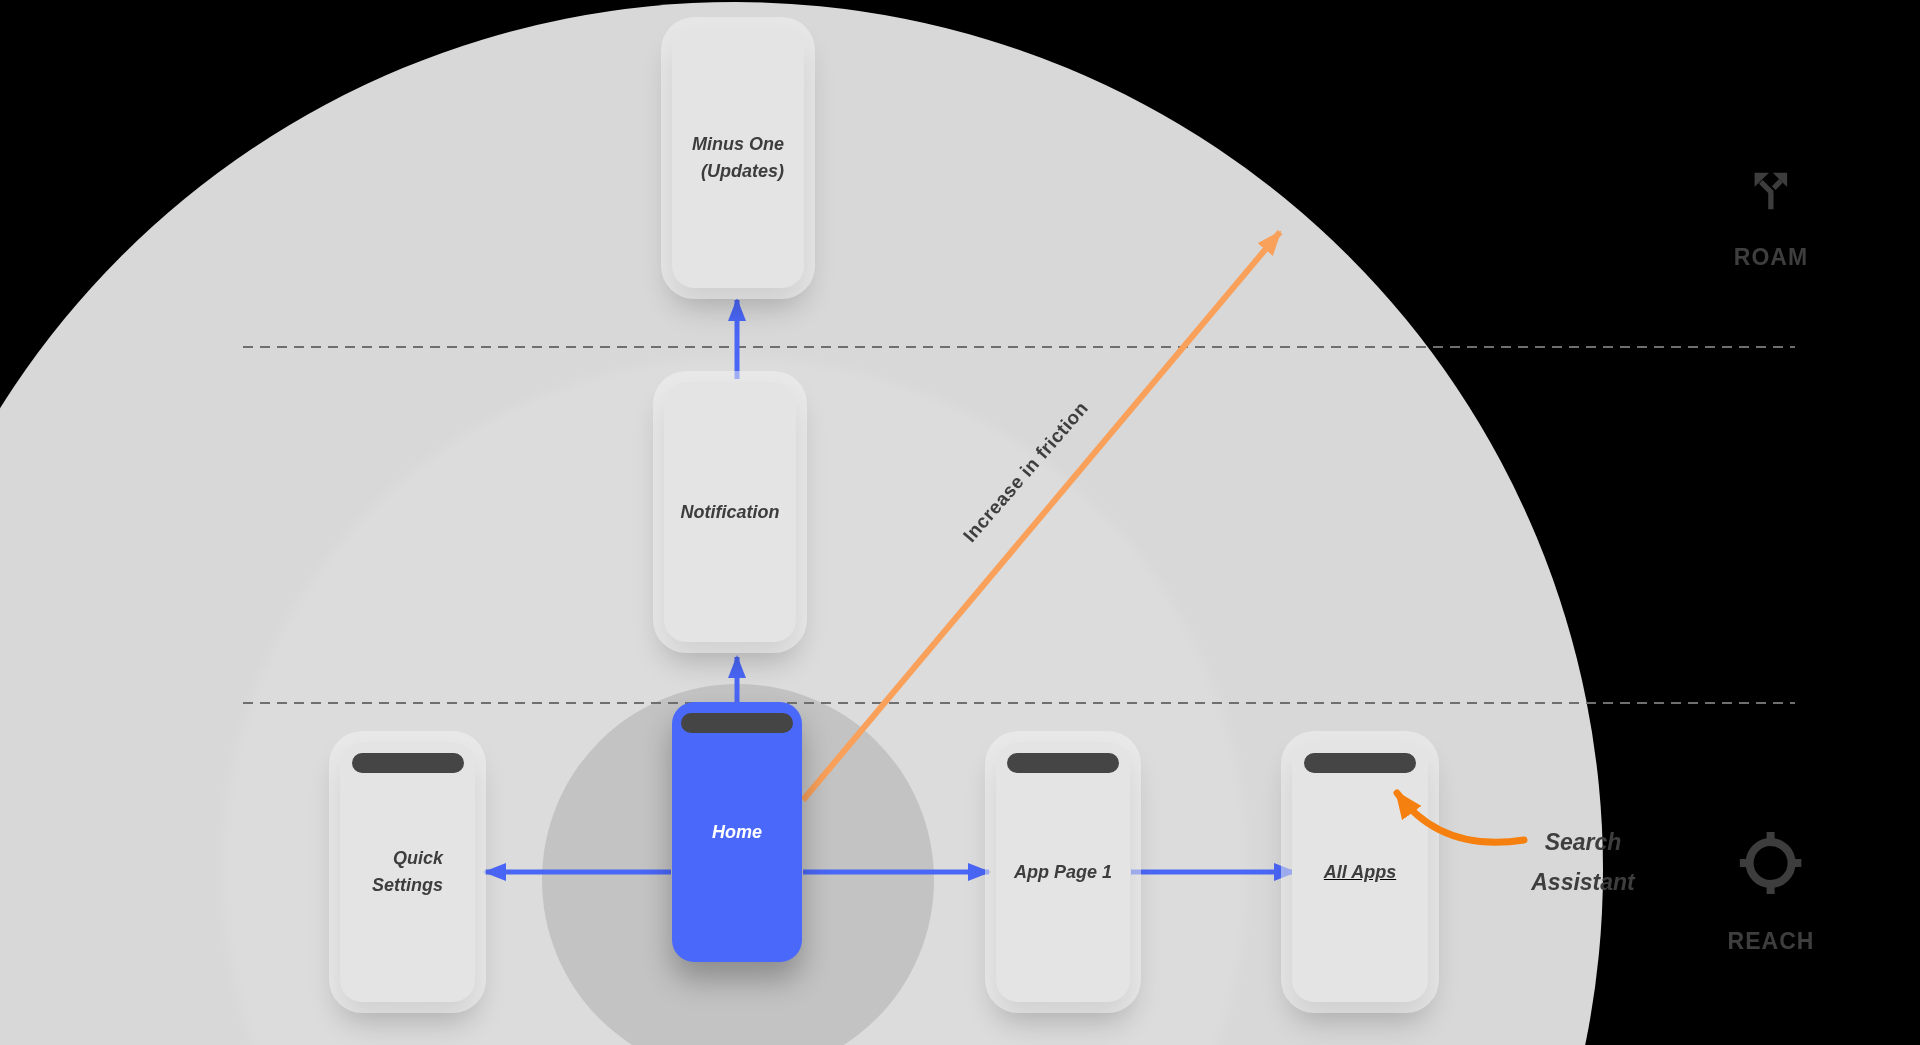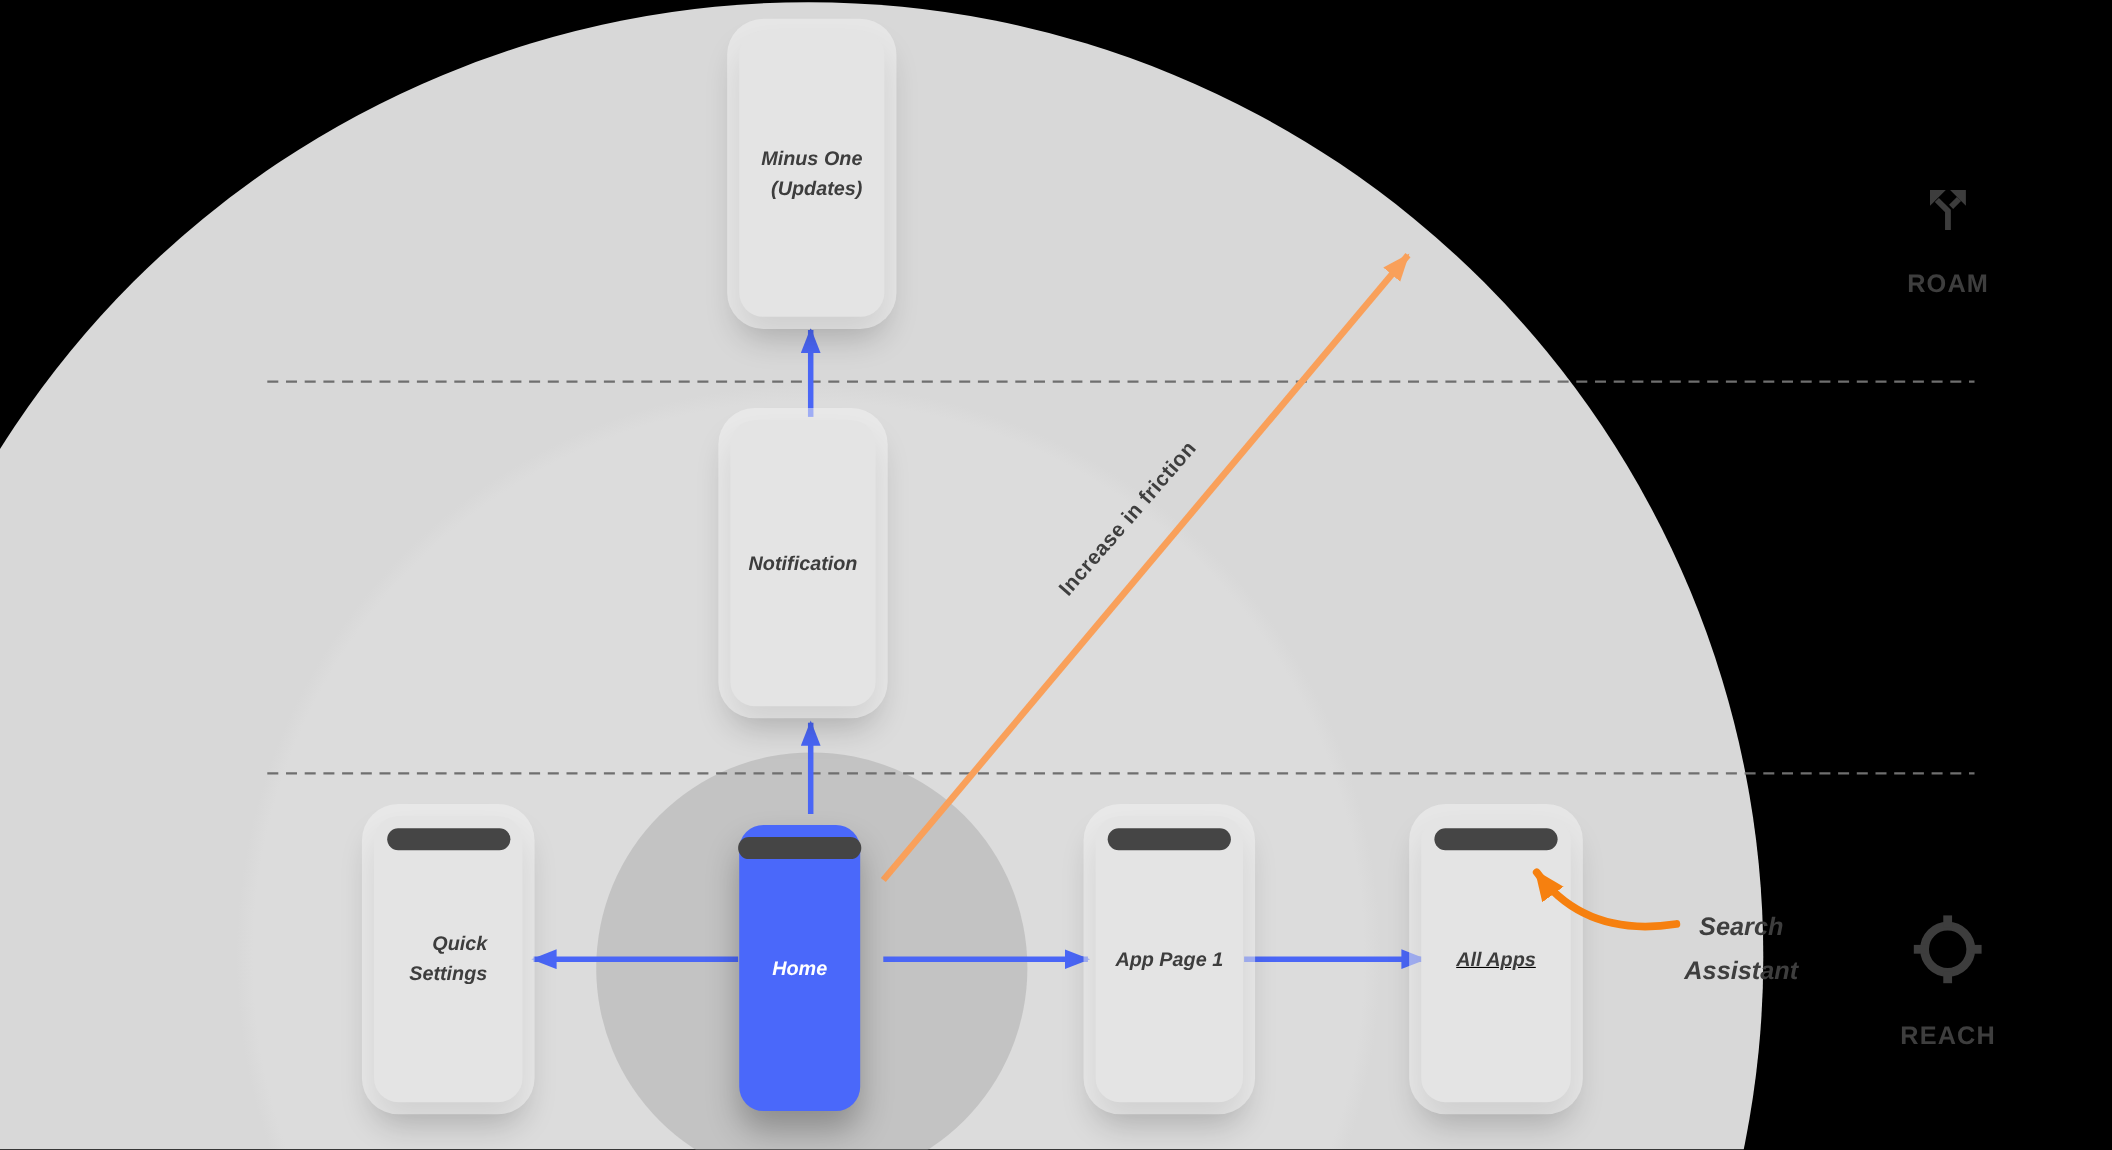--- a/index.html
+++ b/index.html
@@ -112,21 +112,21 @@
   </div>
 
   <div class="card" style="left:340px;top:742px;width:135px;">
     <div class="pill"></div>
     <div class="card-label">
       <span>Quick</span>
       <span>Settings</span>
     </div>
   </div>
 
-  <div class="card blue" style="left:672px;top:750px;width:110px;">
+  <div class="card blue" style="left:672px;top:702px;width:130px;">
     <div class="pill"></div>
     <div class="card-label">
       <span>Home</span>
     </div>
   </div>
 
   <div class="card" style="left:996px;top:742px;width:134px;">
     <div class="pill"></div>
     <div class="card-label">
       <span>App Page 1</span>

